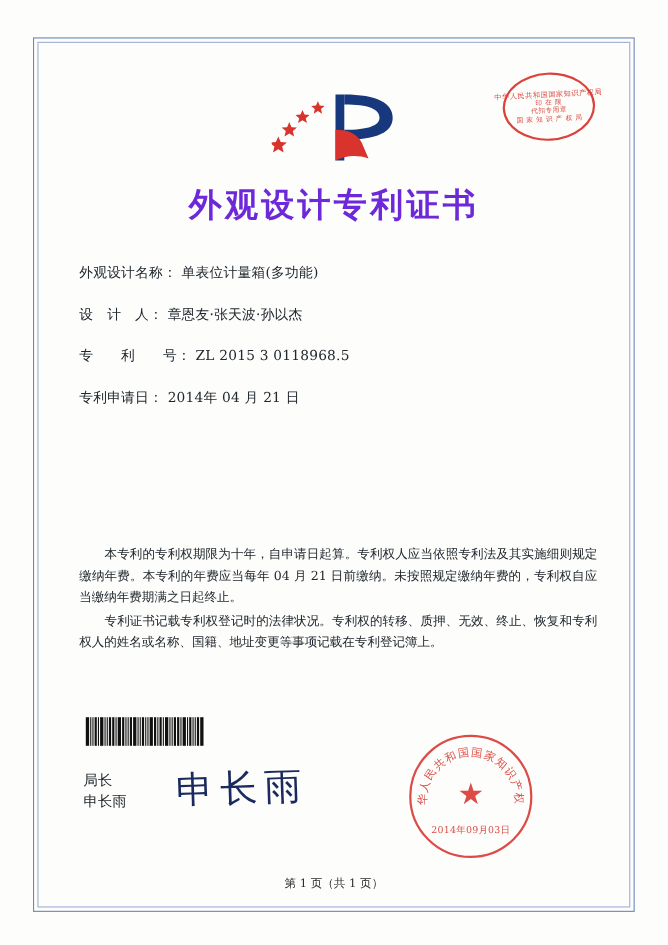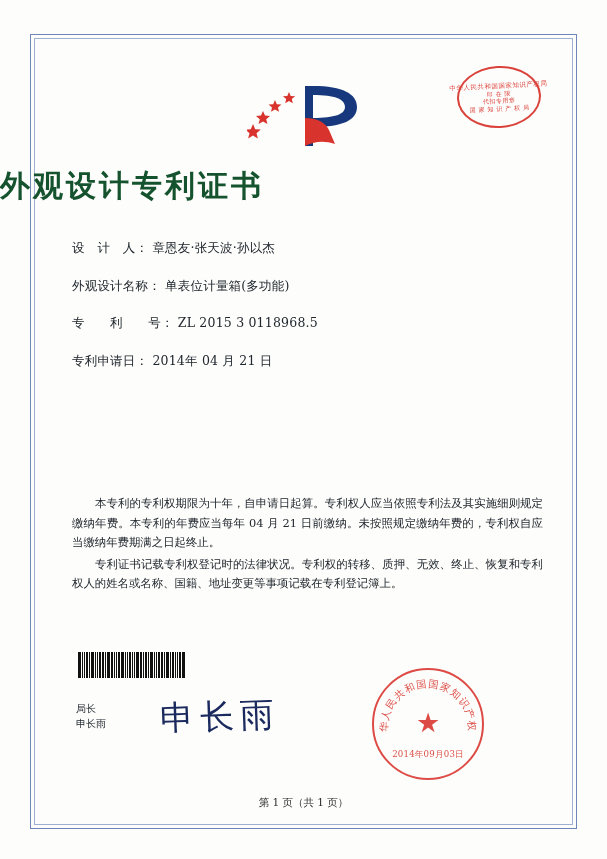--- a/index.html
+++ b/index.html
@@ -73,24 +73,25 @@
     position: absolute;
     left: 247px;
     top: 78px;
     width: 120px;
     height: 76px;
   }
   .title {
     position: absolute;
     left: 0; right: 0;
     top: 166px;
+    text-align: center;
     font-size: 30px;
     font-weight: bold;
     letter-spacing: 3px;
-    color: #14532d;
+    color: #6d28d9;
     font-family: "DejaVu Serif", serif;
   }
   .fields {
     position: absolute;
     left: 72px;
     top: 240px;
     right: 72px;
   }
   .field {
     font-size: 12.5px;
@@ -130,21 +131,21 @@
   .barcode i {
     display: block;
     background: #111;
     height: 100%;
     margin-right: 1px;
   }
   .director {
     position: absolute;
     left: 76px;
     top: 702px;
-    font-size: 10px;
+    font-size: 13px;
     line-height: 1.45;
     color: #20272e;
     font-family: "DejaVu Serif", serif;
   }
   .signature {
     position: absolute;
     left: 160px;
     top: 694px;
     font-size: 34px;
     color: #1b2a5e;
@@ -226,26 +227,26 @@
       <path d="M58 8 L58 68 L66 68 L66 8 Z" fill="#17387c"></path>
       <path d="M66 8 C96 8 110 16 110 29 C110 42 96 49 66 49 L66 40 C88 40 98 36 98 29 C98 21 88 17 66 17 Z" fill="#17387c"></path>
       <path d="M58 68 L58 40 C70 40 78 44 82 52 L88 66 C76 62 66 64 58 68 Z" fill="#d8332c"></path>
     </svg>
   </div>
 
   <div class="title">外观设计专利证书</div>
 
   <div class="fields">
     <div class="field">
+      <span class="lbl">外观设计名称：</span>
+      <span class="val">单表位计量箱(多功能)</span>
+    </div>
+    <div class="field">
       <span class="lbl">设　计　人：</span>
       <span class="val">章恩友·张天波·孙以杰</span>
-    </div>
-    <div class="field">
-      <span class="lbl">外观设计名称：</span>
-      <span class="val">单表位计量箱(多功能)</span>
     </div>
     <div class="field">
       <span class="lbl">专　　利　　号：</span>
       <span class="val">ZL 2015 3 0118968.5</span>
     </div>
     <div class="field">
       <span class="lbl">专利申请日：</span>
       <span class="val">2014年 04 月 21 日</span>
     </div>
   </div>

